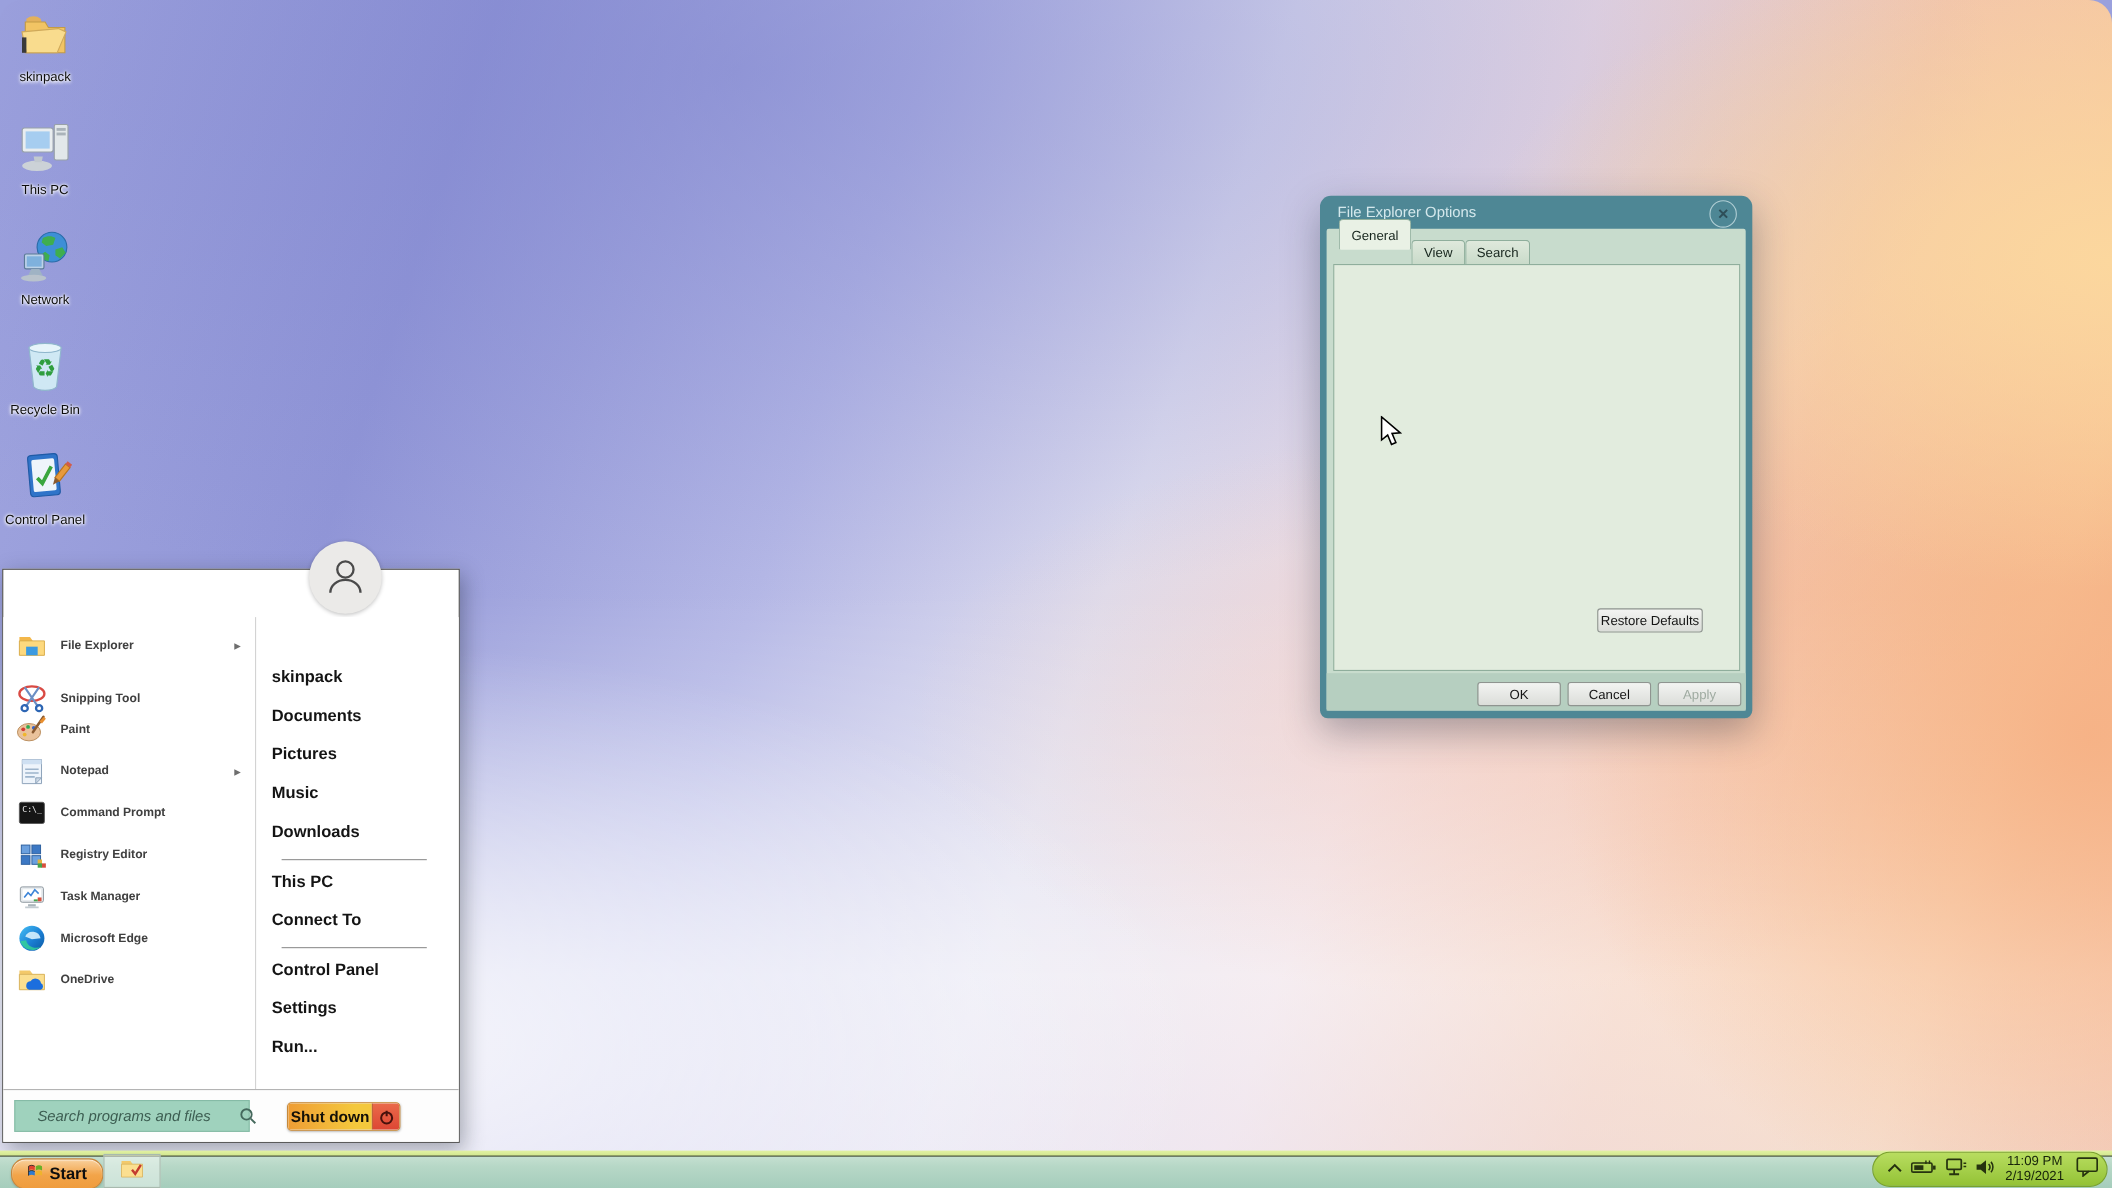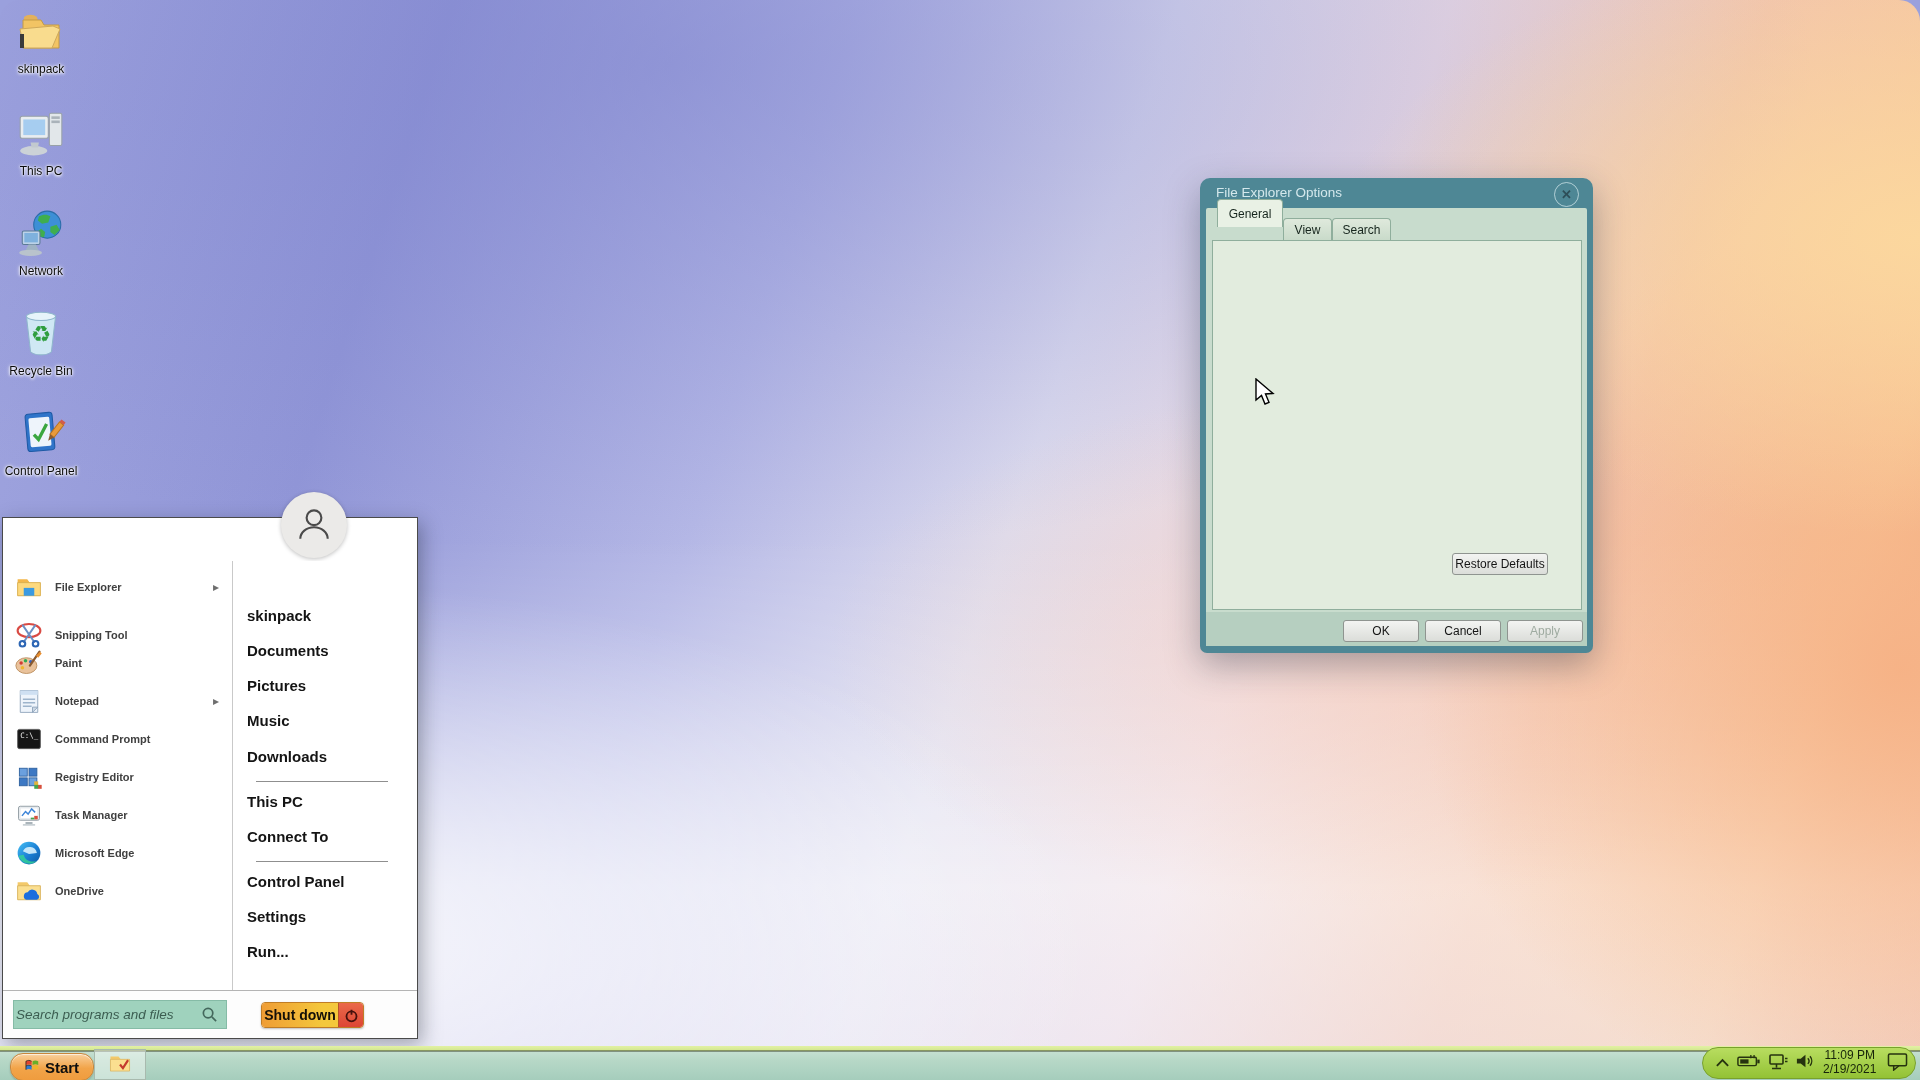--- a/index.html
+++ b/index.html
@@ -54,21 +54,21 @@
   .sm-right{position:absolute;left:230px;top:43px;right:0;bottom:47px;background:#fff;}
   .sm-item{position:absolute;left:6px;width:218px;height:38px;display:flex;align-items:center;}
   .sm-item .ic{width:30px;height:30px;margin-left:6px;flex:none;display:flex;align-items:center;justify-content:flex-start;}
   .sm-item .lbl{margin-left:10px;font-size:11px;font-weight:bold;color:#404040;}
   .sm-item .sub{margin-left:auto;margin-right:8px;color:#6e6e6e;font-size:12px;}
   .sm-ritem{position:absolute;left:14px;width:180px;height:24px;font-size:15px;font-weight:bold;color:#141414;display:flex;align-items:center;}
   .sm-sep-l{position:absolute;left:16px;width:172px;height:1px;background:#dcdcdc;}
   .sm-sep-r{position:absolute;left:253px;width:132px;height:1px;background:#8f8f8f;}
   .sm-footer{position:absolute;left:0;right:0;bottom:0;height:47px;background:#fdfdfd;border-top:1px solid #b4b4b4;}
   .sm-search{position:absolute;left:10px;top:9px;width:212px;height:27px;background:#9fd2bd;border:1px solid #85bba6;display:flex;align-items:center;}
-  .sm-search input{flex:1;background:transparent;border:none;outline:none;font-style:italic;font-size:13.5px;color:#be185d;padding:0 4px 0 2px;font-family:"Liberation Sans",sans-serif;}
+  .sm-search input{flex:1;background:transparent;border:none;outline:none;font-style:italic;font-size:13.5px;color:#be185d;padding:0 4px 0 20px;font-family:"Liberation Sans",sans-serif;}
   .sm-search input::placeholder{color:#3c5d51;opacity:1;}
   .shutdown{position:absolute;left:258px;top:11px;width:101px;height:24px;border-radius:4px;border:1px solid #c07d26;display:flex;overflow:hidden;box-shadow:0 1px 2px rgba(0,0,0,.25);}
   .shutdown .sd-main{flex:1;background:linear-gradient(90deg,#ef9d35,#f4c83c 80%);display:flex;align-items:center;justify-content:center;font-size:14px;font-weight:bold;color:#141008;}
   .shutdown .sd-power{width:24px;background:linear-gradient(#ea6a4a,#dd4634);display:flex;align-items:center;justify-content:center;border-left:1px solid #b8542a;}
   
   .taskbar{position:absolute;left:0;right:0;top:1046px;height:34px;
     background:linear-gradient(180deg,#e2f1a4 0,#d4e891 4px,#3c4430 5px,#c4dfd0 6px,#b7d8c7 14px,#a5cdbc 100%);}
   .startbtn{position:absolute;left:10px;top:7px;width:82px;height:26px;border-radius:13px;background:linear-gradient(#f9d09c,#f2a449 55%,#ef9c3e);border:1px solid #c8863b;display:flex;align-items:center;justify-content:center;gap:3px;box-shadow:inset 0 1px 1px rgba(255,255,255,.7),0 1px 2px rgba(0,0,0,.2);}
   .startbtn .st-lbl{font-size:15px;font-weight:bold;color:#0e0e0e;}
   .tb-item{position:absolute;left:94px;top:3px;width:50px;height:29px;background:rgba(250,252,250,.45);border:1px solid #a8baae;display:flex;align-items:center;justify-content:center;}

